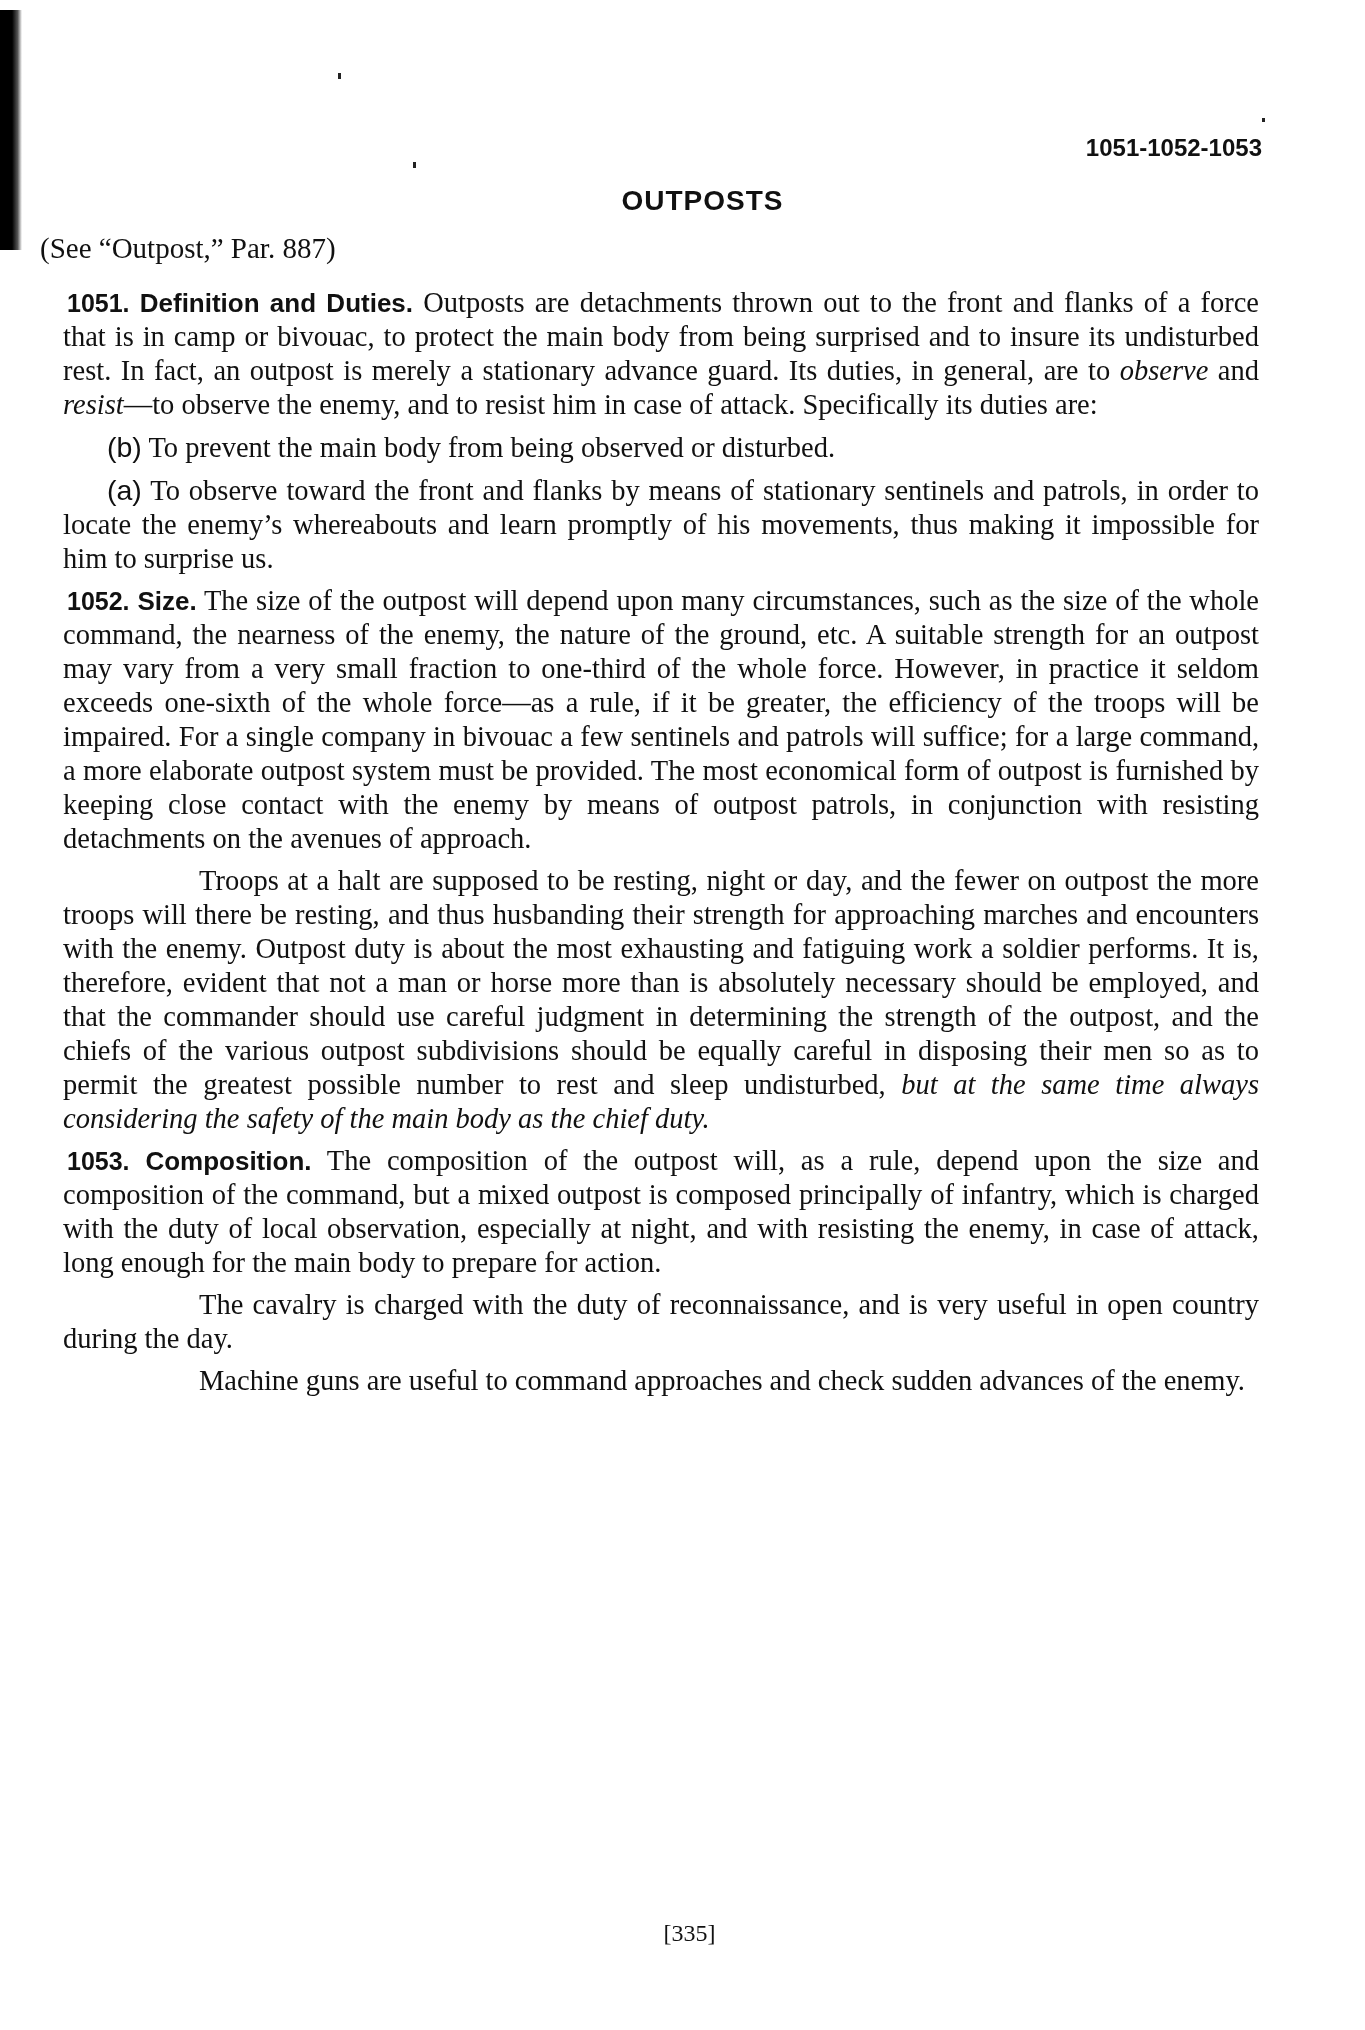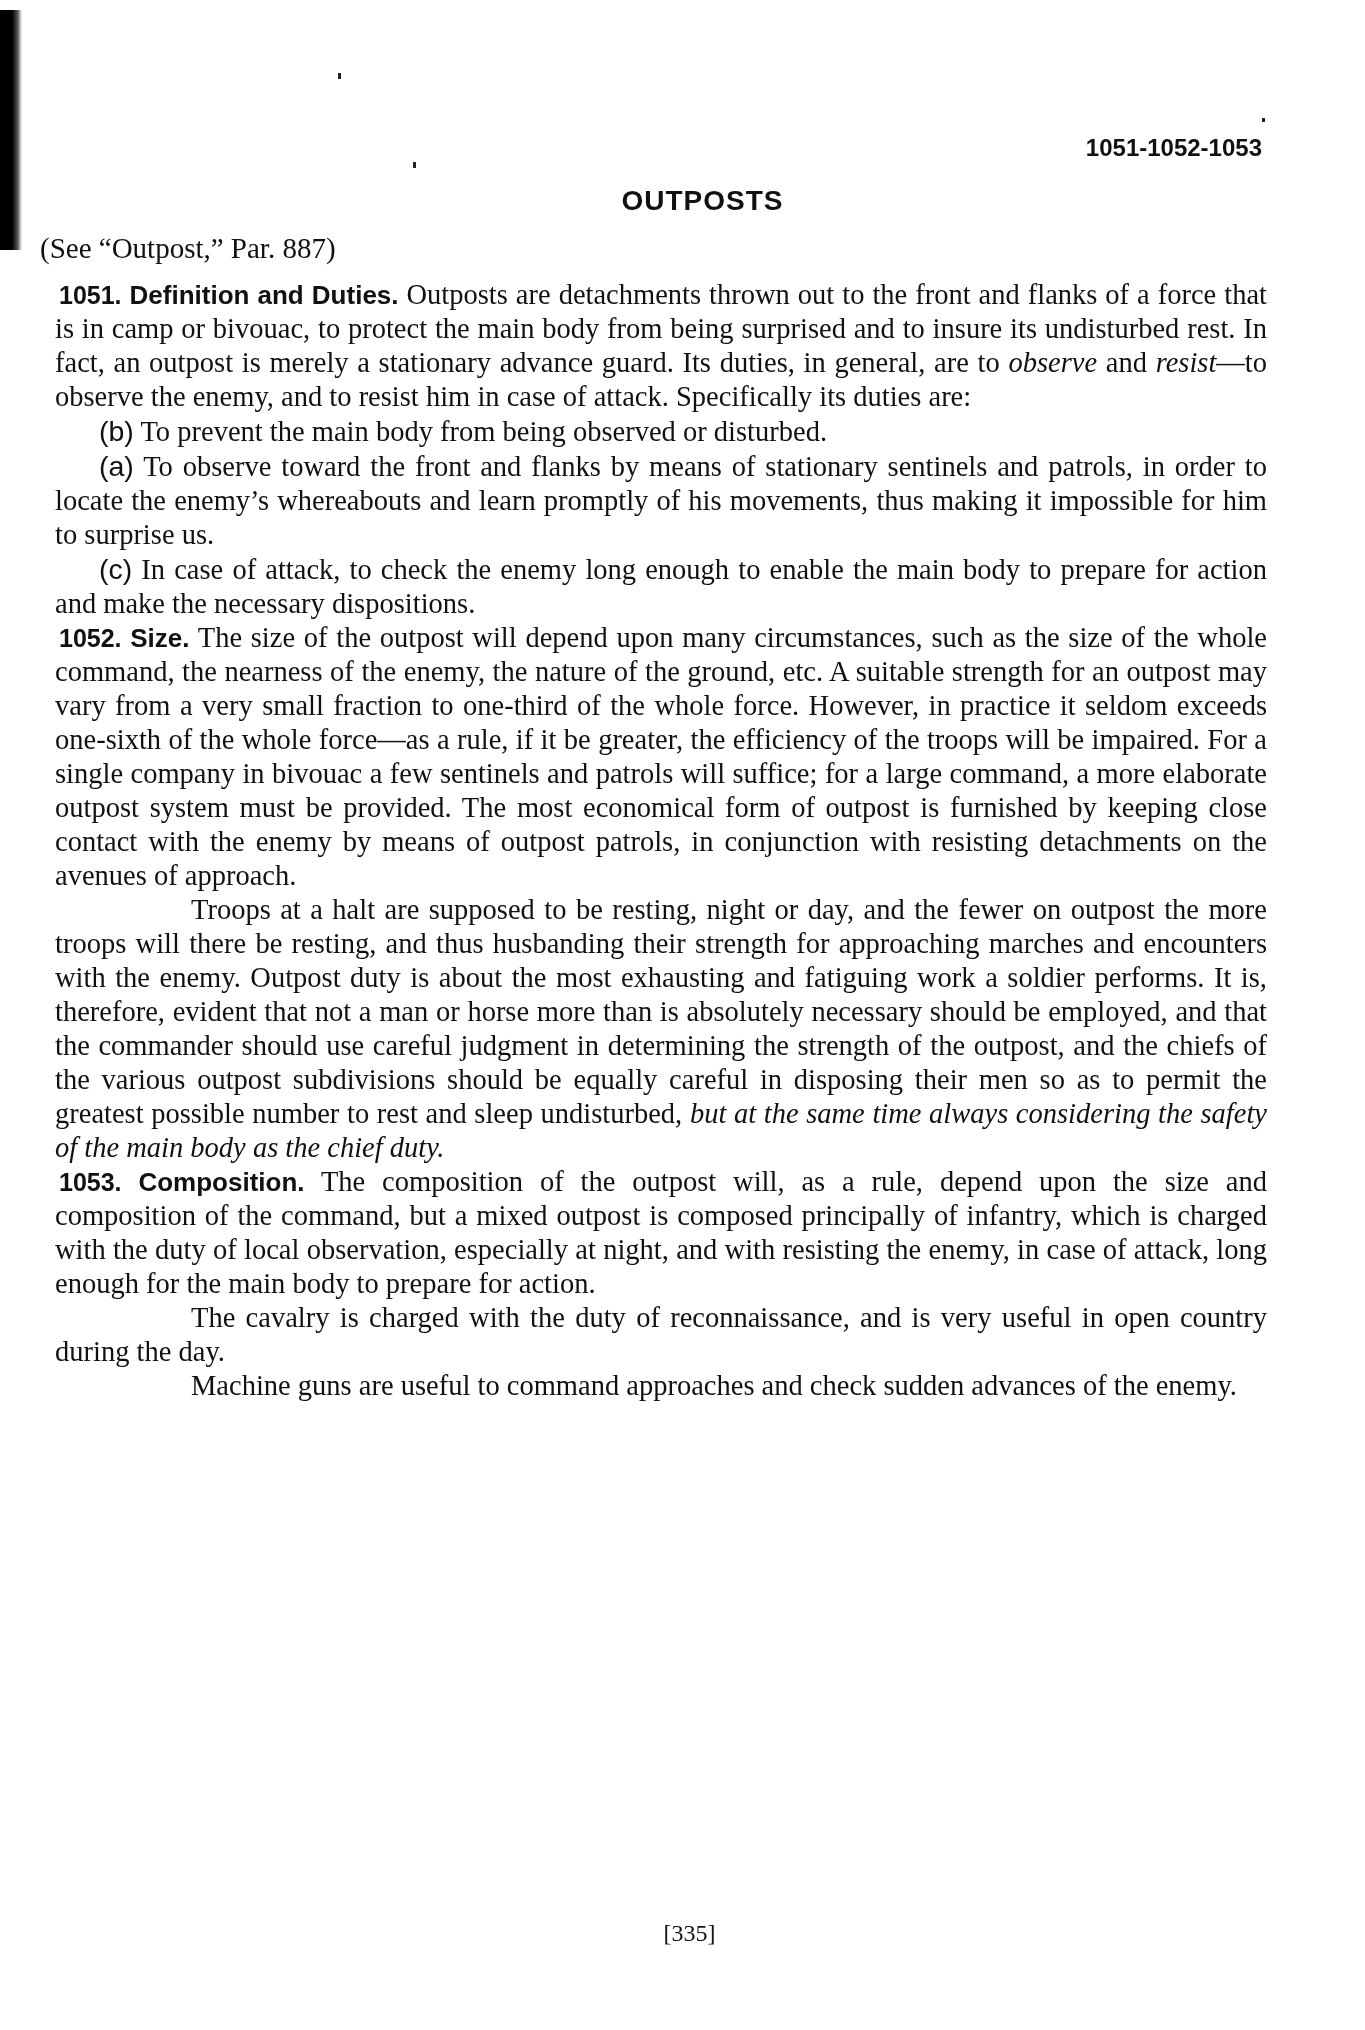--- a/index.html
+++ b/index.html
@@ -2,21 +2,21 @@
 <html><head>
 <meta charset="utf-8">
 <style>
   html, body { margin: 0; padding: 0; background: #ffffff; }
   body { width: 1365px; height: 2030px; position: relative; overflow: hidden; font-family: "Liberation Serif", "DejaVu Serif", serif; color: #111; }
   .scan-edge { position: absolute; left: 0; top: 10px; width: 22px; height: 240px; background: linear-gradient(90deg, #000 0%, #000 55%, #555 80%, rgba(255,255,255,0) 100%); }
   .header-number { position: absolute; right: 103px; top: 134px; font-family: "Liberation Sans", "DejaVu Sans", sans-serif; font-weight: bold; font-size: 24px; letter-spacing: 0px; }
   .title { position: absolute; left: 0; right: 0; top: 185px; text-align: center; font-family: "Liberation Sans", "DejaVu Sans", sans-serif; font-weight: bold; font-size: 28px; padding-left: 40px; letter-spacing: 1px; }
   .subtitle { position: absolute; left: 0; right: 0; top: 232px; font-size: 29px; padding-left: 40px; }
   .body { position: absolute; left: 55px; width: 1212px; top: 278px; font-size: 28.5px; line-height: 34px; text-align: justify; }
-  .body p { margin: 0; }
+  .body p { margin: 8px; }
   .num { font-family: "Liberation Sans", "DejaVu Sans", sans-serif; font-weight: bold; font-size: 25px; }
   .head { font-family: "Liberation Sans", "DejaVu Sans", sans-serif; font-weight: bold; font-size: 26px; }
   .sub-item { text-indent: 44px; }
   .sub-label { font-family: "Liberation Sans", "DejaVu Sans", sans-serif; }
   .indent { text-indent: 136px; }
   .first { text-indent: 4px; }
   .page-number { position: absolute; left: 0; right: 0; top: 1920px; text-align: center; font-size: 24px; padding-left: 14px; }
   .speck { position: absolute; width: 3px; height: 6px; background: #222; }
 </style>
 </head>
@@ -31,21 +31,20 @@
 <div class="title">OUTPOSTS</div>
 <div class="subtitle">(See “Outpost,” Par. 887)</div>
 
 <div class="body">
   <p class="first">
     <span class="num">1051.</span>
     <span class="head">Definition and Duties.</span><span> Outposts are detachments thrown out to the front and flanks of a force that is in camp or bivouac, to protect the main body from being surprised and to insure its undisturbed rest. In fact, an outpost is merely a stationary advance guard. Its duties, in general, are to </span><em>observe</em><span> and </span><em>resist</em><span>—to observe the enemy, and to resist him in case of attack. Specifically its duties are:</span>
   </p>
   <p class="sub-item"><span class="sub-label">(b)</span><span> To prevent the main body from being observed or disturbed.</span></p>
   <p class="sub-item"><span class="sub-label">(a)</span><span> To observe toward the front and flanks by means of stationary sentinels and patrols, in order to locate the enemy’s whereabouts and learn promptly of his movements, thus making it impossible for him to surprise us.</span></p>
-  <p class="sub-item"><span class="sub-label">(c)</span><span> In case of attack, to check the enemy long enough to enable the main body to prepare for action and make the necessary dispositions.</span></p>
 
   <p class="first">
     <span class="num">1052.</span>
     <span class="head">Size.</span><span> The size of the outpost will depend upon many circumstances, such as the size of the whole command, the nearness of the enemy, the nature of the ground, etc. A suitable strength for an outpost may vary from a very small fraction to one-third of the whole force. However, in practice it seldom exceeds one-sixth of the whole force—as a rule, if it be greater, the efficiency of the troops will be impaired. For a single company in bivouac a few sentinels and patrols will suffice; for a large command, a more elaborate outpost system must be provided. The most economical form of outpost is furnished by keeping close contact with the enemy by means of outpost patrols, in conjunction with resisting detachments on the avenues of approach.</span>
   </p>
   <p class="indent"><span>Troops at a halt are supposed to be resting, night or day, and the fewer on outpost the more troops will there be resting, and thus husbanding their strength for approaching marches and encounters with the enemy. Outpost duty is about the most exhausting and fatiguing work a soldier performs. It is, therefore, evident that not a man or horse more than is absolutely necessary should be employed, and that the commander should use careful judgment in determining the strength of the outpost, and the chiefs of the various outpost subdivisions should be equally careful in disposing their men so as to permit the greatest possible number to rest and sleep undisturbed, </span><em>but at the same time always considering the safety of the main body as the chief duty.</em></p>
 
   <p class="first">
     <span class="num">1053.</span>
     <span class="head">Composition.</span><span> The composition of the outpost will, as a rule, depend upon the size and composition of the command, but a mixed outpost is composed principally of infantry, which is charged with the duty of local observation, especially at night, and with resisting the enemy, in case of attack, long enough for the main body to prepare for action.</span>

